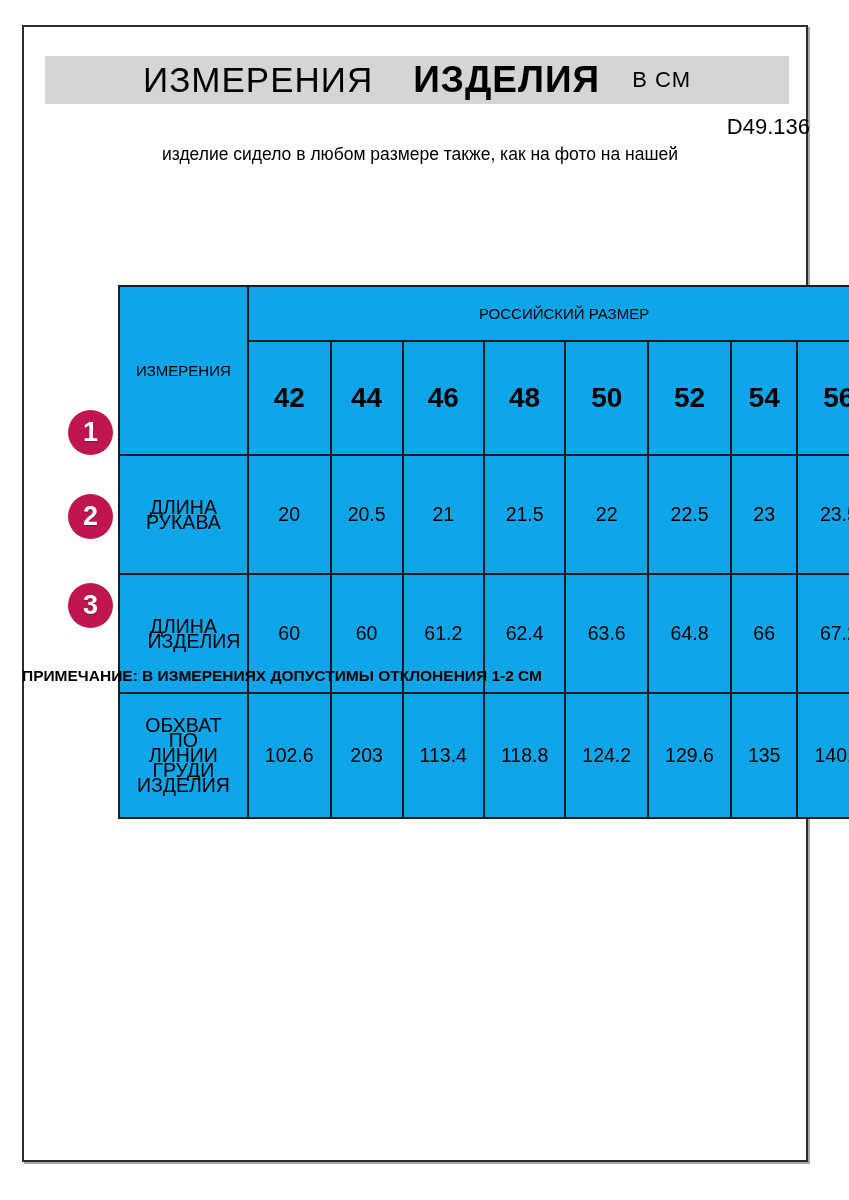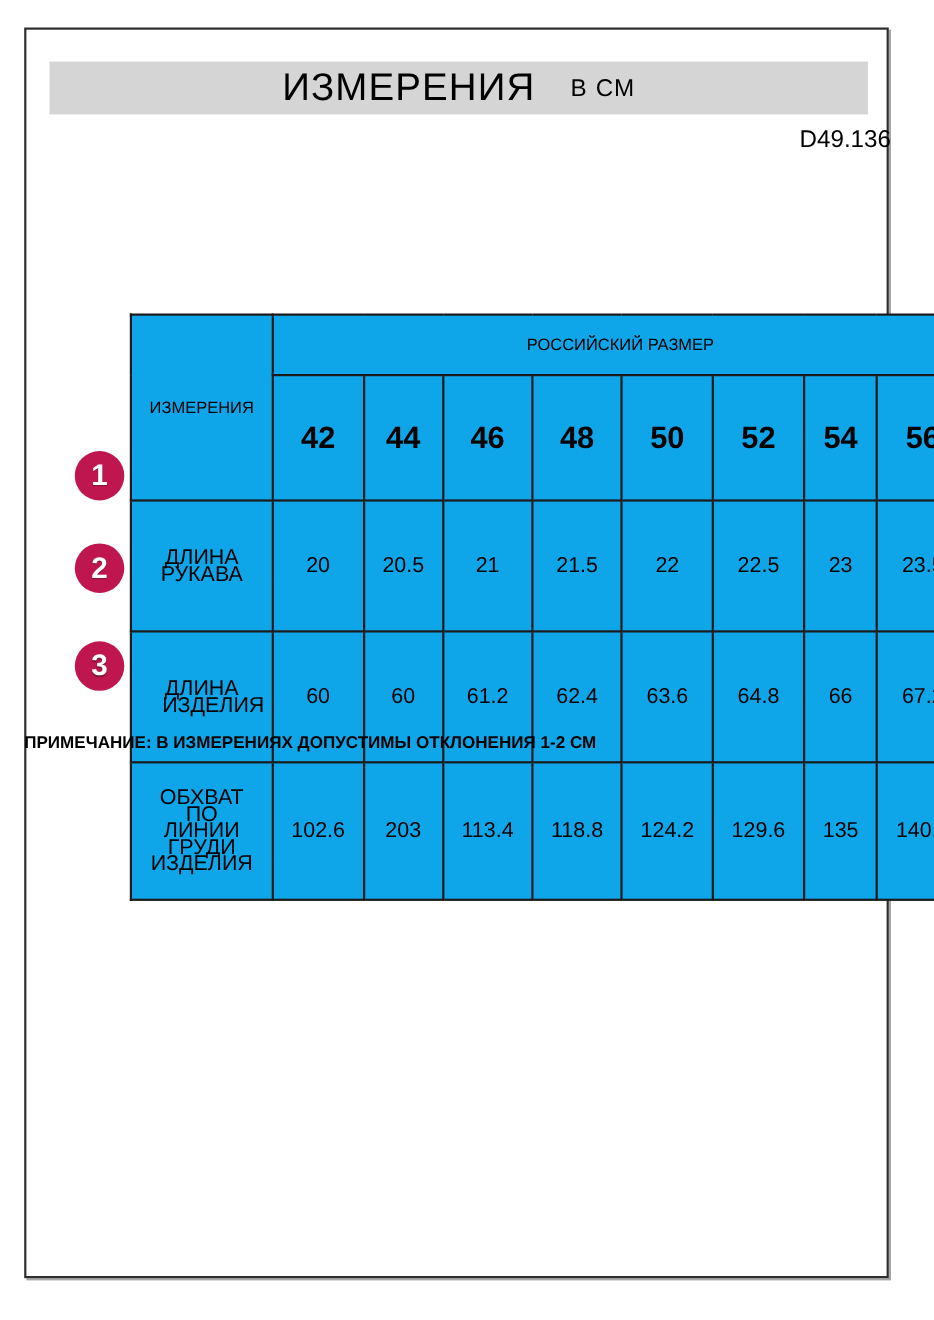--- a/index.html
+++ b/index.html
@@ -61,26 +61,28 @@
     text-align:left;font-size:15.5px;font-weight:bold;
   }
 </style>
 </head>
 <body>
 
 <div class="sheet-frame"></div>
 
 <div class="banner">
   <span class="t-main">ИЗМЕРЕНИЯ</span>
+  <span class="t-bold">ИЗДЕЛИЯ</span>
   <span class="t-unit">В СМ</span>
 </div>
 
 <div class="code">D49.136</div>
 
 <div class="desc">
+  <div>изделие сидело в любом размере также, как на фото на нашей</div>
 </div>
 
 <table class="meas">
   <colgroup>
     <col class="col-label">
     <col class="col-size">
       <col class="col-size">
       <col class="col-size">
       <col class="col-size">
     <col class="col-size">

